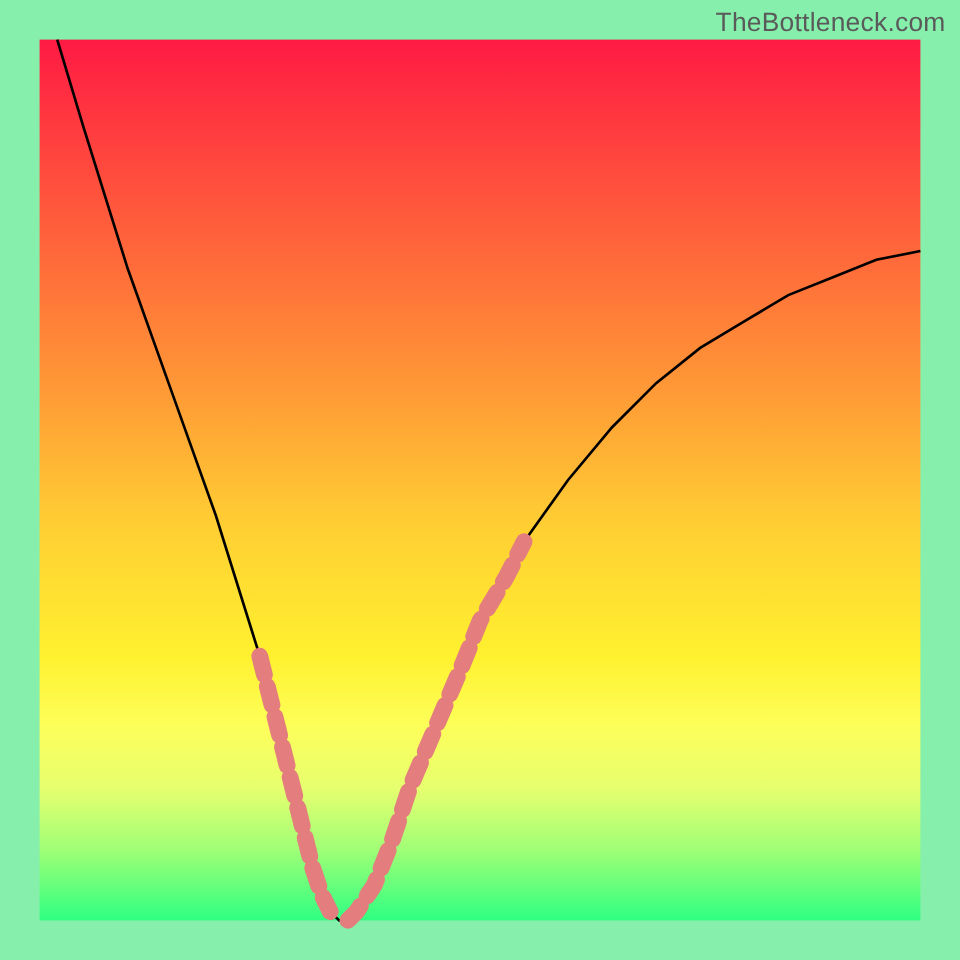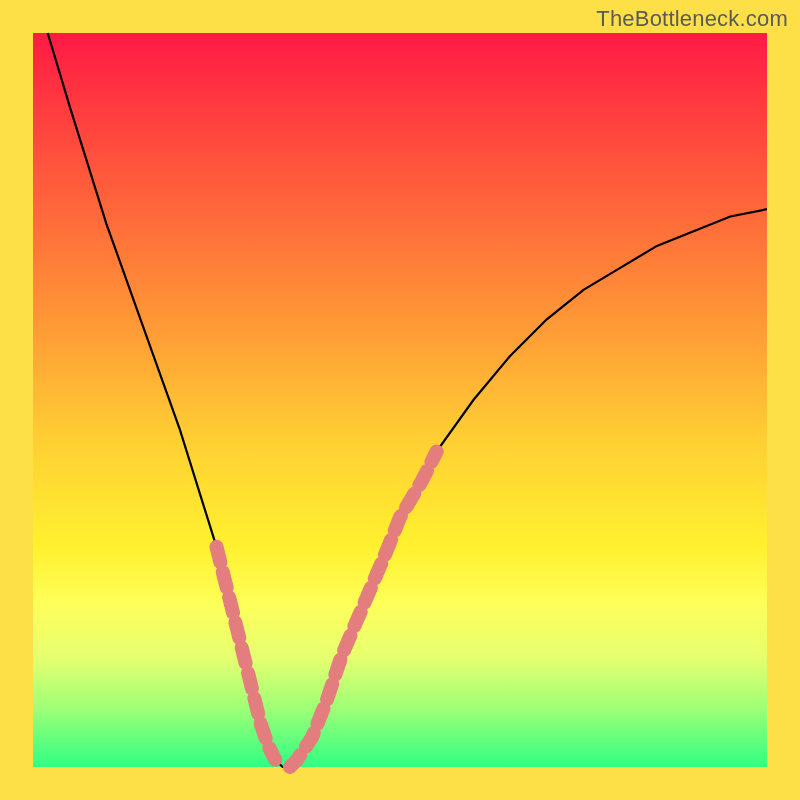--- a/index.html
+++ b/index.html
@@ -10,21 +10,21 @@
     overflow: hidden;
     background: #000;
     font-family: Arial, Helvetica, sans-serif;
   }
   .frame {
     position: absolute;
     top: 0;
     left: 0;
     width: 800px;
     height: 800px;
-    background: #fde047;
+    background: #86efac;
   }
   .plot-area {
     position: absolute;
     top: 33px;
     left: 33px;
     width: 734px;
     height: 734px;
     
     background: linear-gradient(
       to bottom,

